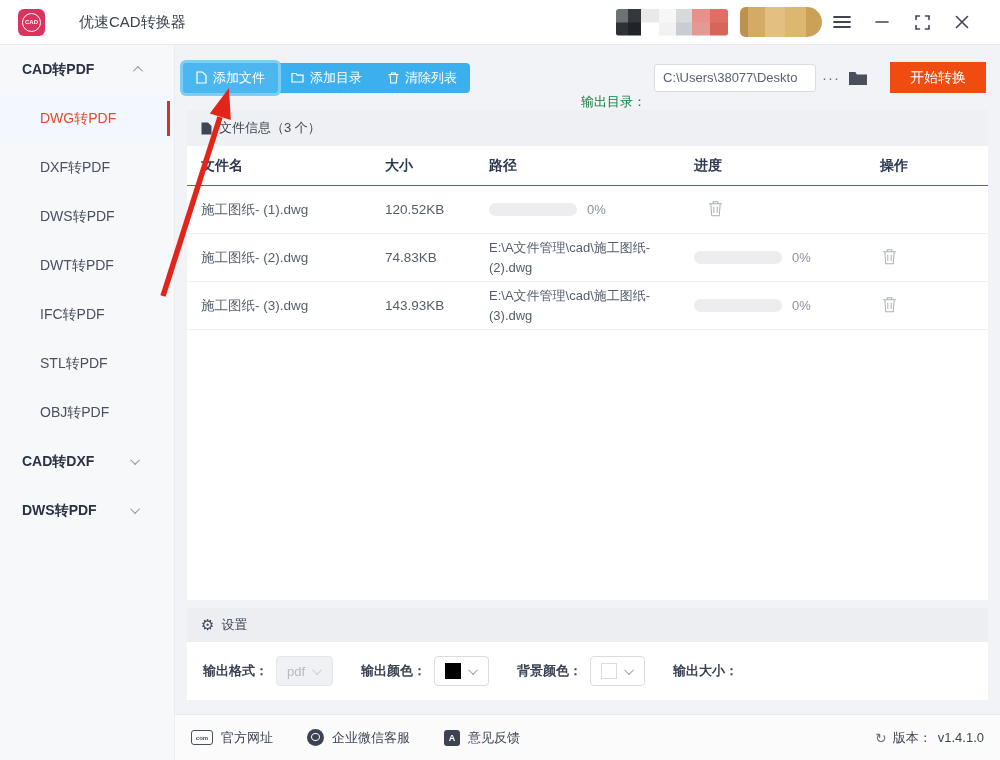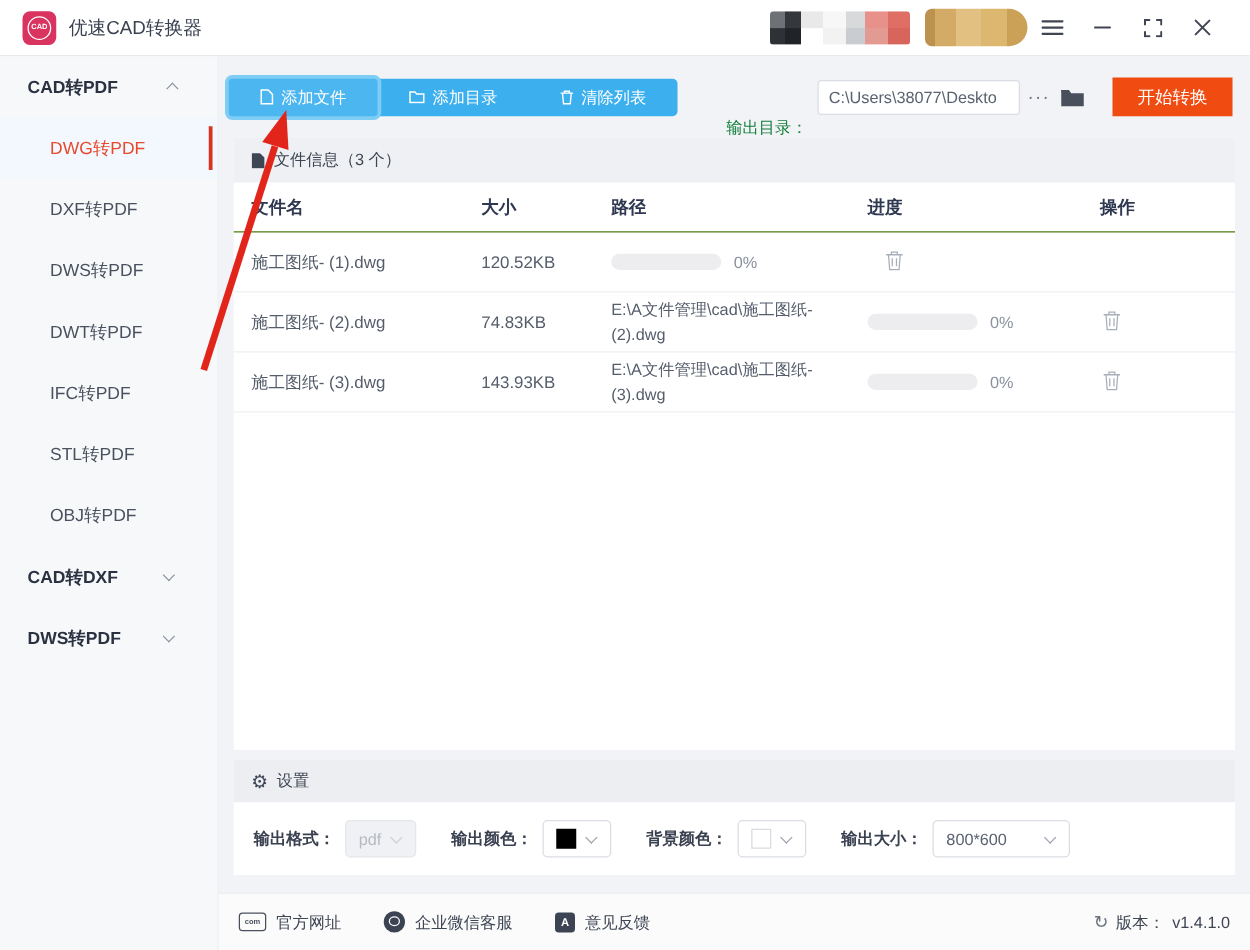--- a/index.html
+++ b/index.html
@@ -8,21 +8,21 @@
   .app { position:relative; width:1000px; height:760px; }
 
   
   .titlebar { height:45px; background:#ffffff; border-bottom:1px solid #e8eaed;
     display:flex; align-items:center; padding:0 18px; }
   .logo { width:27px; height:27px; border-radius:6px; background:#d93360;
     display:flex; align-items:center; justify-content:center; margin-right:10px; }
   .logo-ring { width:19px; height:19px; border:1.5px solid #fff; border-radius:50%;
     display:flex; align-items:center; justify-content:center;
     color:#fff; font-size:6px; font-weight:bold; letter-spacing:0; }
-  .app-title { font-size:15px; color:#3a4150; font-weight:500; }
+  .app-title { font-size:15px; color:#3a4150; font-weight:500;margin-left:24px; }
   .titlebar-right { margin-left:auto; display:flex; align-items:center; gap:0; }
   .blur1 { width:112px; height:27px; border-radius:3px;
     background-image:
       linear-gradient(90deg,#6e7277 0 11%,#34383d 11% 22%,#e9e9ea 22% 38%,#f7f7f7 38% 54%,#d8d9db 54% 68%,#e8918a 68% 84%,#df6f65 84% 100%),
       linear-gradient(90deg,#2e3237 0 11%,#202328 11% 22%,#ffffff 22% 38%,#f2f2f2 38% 54%,#c9ccd0 54% 68%,#e39a93 68% 84%,#d7655c 84% 100%);
     background-size:100% 50%; background-position:top,bottom; background-repeat:no-repeat; }
   .blur2 { width:82px; height:30px; margin-left:12px; border-radius:6px 16px 16px 6px;
     background:linear-gradient(90deg,#bd914e 0 10%,#d3ab67 10% 30%,#e2c082 30% 55%,#dcb76f 55% 80%,#cba158 80% 100%); }
   .winbtn { width:40px; height:30px; display:flex; align-items:center; justify-content:center;
     cursor:pointer; color:#3f4553; }
@@ -43,21 +43,21 @@
     margin-left:auto; margin-right:34px; }
   .chev.down { transform:rotate(-45deg) translateY(-2px); }
   .chev.up   { transform:rotate(135deg) translateY(-2px); }
 
   
   .content { flex:1; display:flex; flex-direction:column; background:#f1f3f6; }
 
   .topbar { height:65px; display:flex; align-items:center; padding:0 14px 0 8px; }
   .btn-group { display:flex; background:#3cb0ee; border-radius:4px; height:30px; align-items:center; }
   .tool-btn { display:flex; align-items:center; gap:6px; color:#fff; font-size:13px;
-    padding:0 25px; height:30px; cursor:pointer; }
+    padding:0 13px; height:30px; cursor:pointer; }
   .tool-btn.highlight { background:#4cb6f1; box-shadow:0 0 0 3px #7ecdf5; border-radius:3px; }
   .topbar-right { margin-left:auto; display:flex; align-items:center; }
   .outdir-label { font-size:13px; color:#15803d; font-weight:normal;margin-top:48px; }
   .outdir-input { width:162px; height:28px; margin-left:8px; border:1px solid #d9dde3;
     border-radius:3px; background:#fff; font-size:13px; color:#5a6270; padding:0 8px;
     font-family:"Liberation Sans","DejaVu Sans",sans-serif; }
   .dots-btn { font-size:15px; color:#6b727e; margin:0 8px 0 6px; letter-spacing:1px; cursor:pointer; }
   .start-btn { margin-left:22px; background:#f04b11; color:#fff; font-size:14px;
     border:none; border-radius:0; height:31px; padding:0 20px; cursor:pointer;
     font-family:"Liberation Sans","DejaVu Sans",sans-serif; }
@@ -304,24 +304,20 @@
           <div class="sel">
             <span class="swatch black"></span>
             <span class="chev down"></span>
           </div>
           <span class="set-label">背景颜色：</span>
           <div class="sel">
             <span class="swatch white"></span>
             <span class="chev down"></span>
           </div>
           <span class="set-label">输出大小：</span>
-          <div class="sel sel-size">
-            <span class="sel-text">800*600</span>
-            <span class="chev down"></span>
-          </div>
         </div>
       </div>
 
       <div class="footer">
         <div class="foot-item">
           <span class="com-icon">com</span>
           <span>官方网址</span>
         </div>
         <div class="foot-item">
           <span class="circle-icon"></span>

